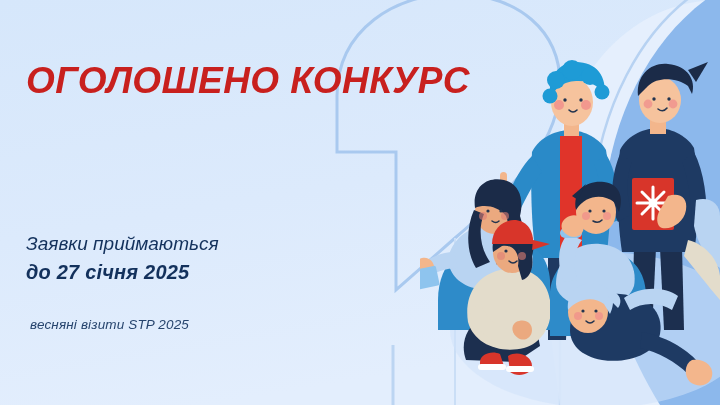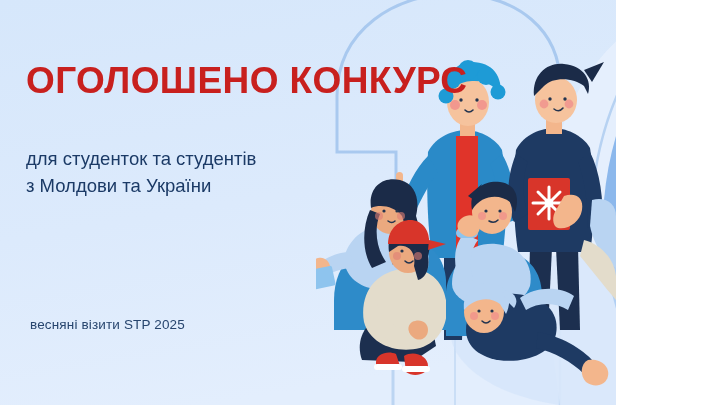--- a/index.html
+++ b/index.html
@@ -4,23 +4,24 @@
 <title>STP 2025</title>
 <style>
   * { margin:0; padding:0; box-sizing:border-box; }
   html, body {
     width:720px; height:405px;
     overflow:hidden;
     font-family:"Liberation Sans", sans-serif;
   }
   #poster {
     position:relative;
-    width:616px; height:405px;
+    width:720px; height:405px;
     background:linear-gradient(170deg, #d6e7fb 0%, #dbeafc 45%, #e2eefd 100%);
     overflow:hidden;
+    font-style:italic;
   }
 
   
   #bg-deco {
     position:absolute; inset:0;
     width:720px; height:405px;
     pointer-events:none;
   }
 
   
@@ -325,22 +326,22 @@
         <path d="M268 240 C284 244, 298 258, 300 276 L300 300 C288 286, 274 268, 264 256 Z" fill="#e3dccb"></path>
       </g>
 
     </g>
   </svg>
 
   <div class="text-col">
 
     <h1 class="headline">ОГОЛОШЕНО КОНКУРС</h1>
 
-    <div class="para-who">
-      <div>для студенток та студентів</div>
-      <div>з Молдови та України</div>
+
+    <div class="para-deadline">
+      <span class="lead">Заявки приймаються</span>
+      <span class="strong">до 27 січня 2025</span>
     </div>
-
 
     <div class="footnote">весняні візити STP 2025</div>
 
   </div>
 </div>
 
 </body></html>

